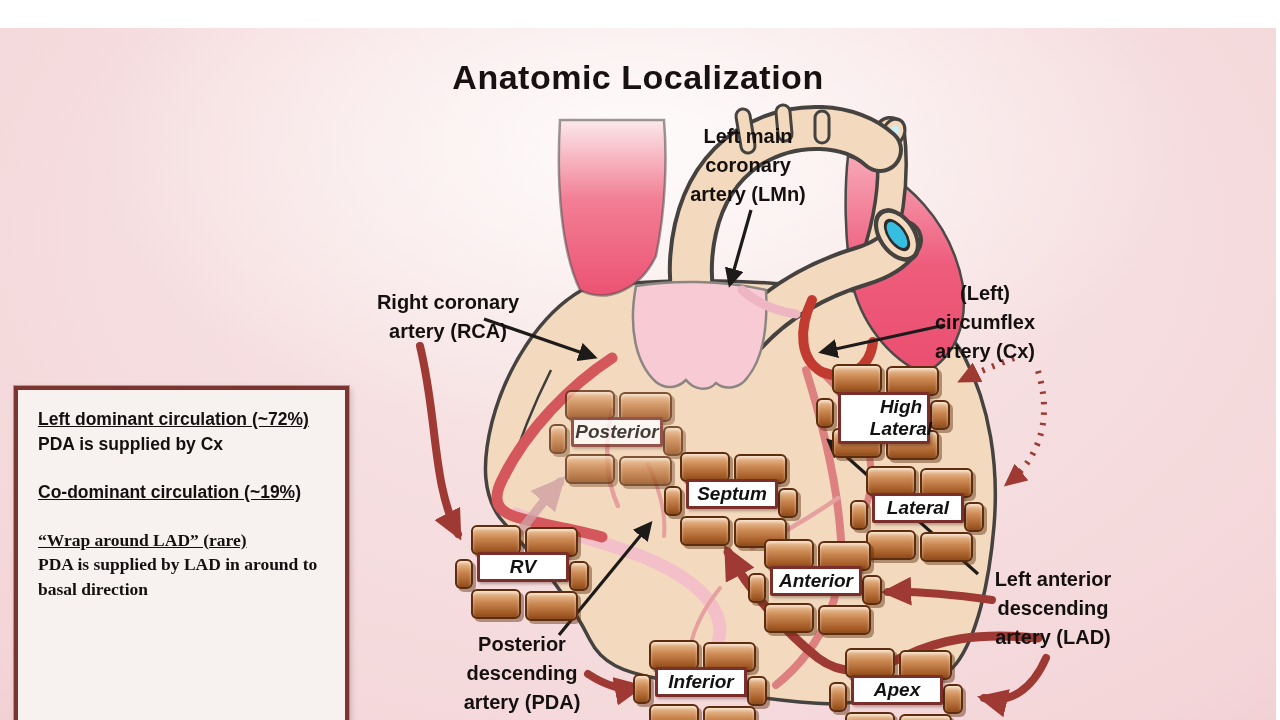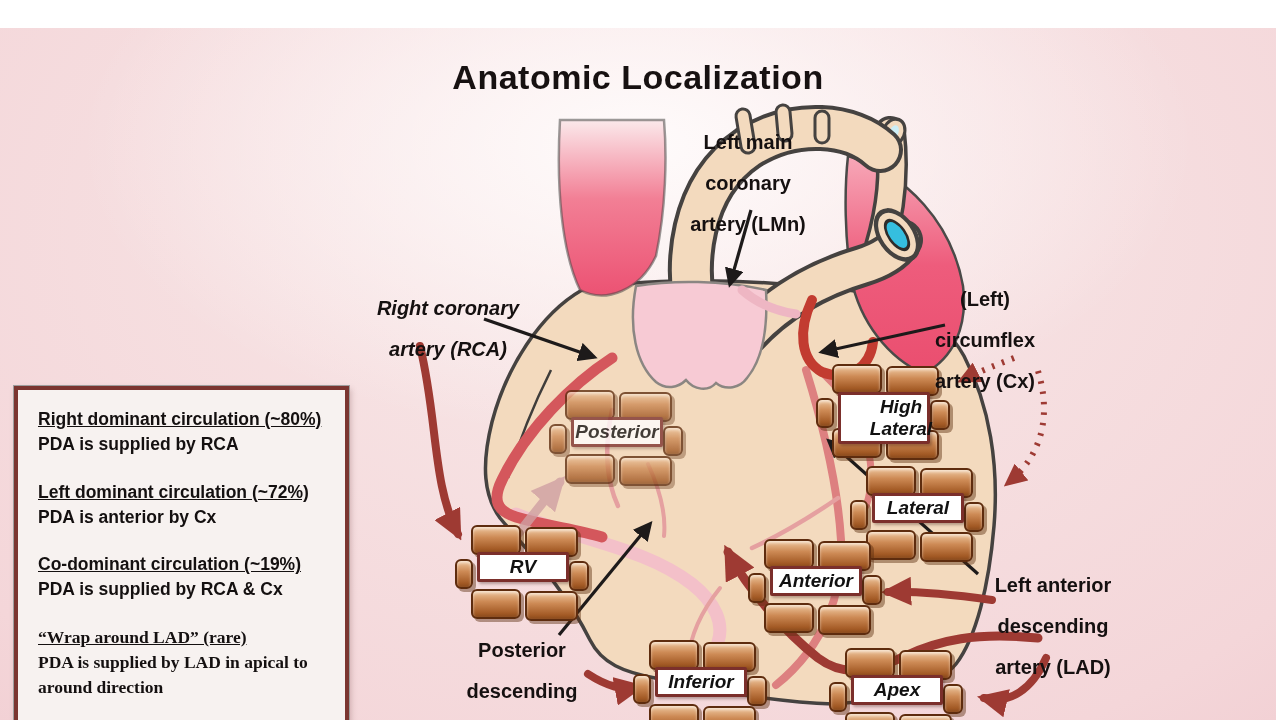--- a/index.html
+++ b/index.html
@@ -13,25 +13,25 @@
   }
   #heart-svg{position:absolute;left:0;top:0;z-index:1;}
   
   .title{
     position:absolute;left:0;top:30px;width:100%;text-align:center;
     font-size:34px;font-weight:bold;color:#171111;letter-spacing:.5px;z-index:4;
   }
   
   .callout{
     position:absolute;width:210px;text-align:center;z-index:4;
-    font-size:20px;font-weight:bold;line-height:41px;color:#151010;
+    font-size:20px;font-weight:bold;line-height:29px;color:#151010;
     white-space:pre-line;
   }
   .co-lmn{left:643px;top:94px;}
-  .co-rca{left:343px;top:260px;font-style:italic;}
+  .co-rca{left:343px;top:260px;}
   .co-cx {left:880px;top:251px;}
   .co-lad{left:948px;top:537px;text-align:center;}
   .co-pda{left:417px;top:602px;}
   
   .legend{
     position:absolute;left:14px;top:358px;width:335px;height:353px;z-index:4;
     background:#f7f2f0;border:4px solid #7b3530;outline:1px solid #9e9e9e;
     box-sizing:border-box;padding:17px 16px 10px 20px;
     box-shadow:2px 3px 6px rgba(90,40,40,.25);
   }
@@ -191,47 +191,51 @@
 artery (Cx)</div>
   <div class="callout co-lad">Left anterior
 descending
 artery (LAD)</div>
   <div class="callout co-pda">Posterior
 descending
 artery (PDA)</div>
 
   <div class="legend">
     <div class="entry">
-      <span class="hd">Right dominant circulation (~80%)</span><br>
-      <span>PDA is supplied by RCA</span>
-    </div>
-    <div class="entry">
       <span class="hd">Left dominant circulation (~72%)</span><br>
-      <span>PDA is anterior by Cx</span>
+      <span>PDA is supplied by Cx</span>
     </div>
     <div class="entry">
       <span class="hd">Co-dominant circulation (~19%)</span><br>
-      <span>PDA is supplied by RCA &amp; Cx</span>
     </div>
     <div class="entry">
       <span class="hd">“Wrap around LAD” (rare)</span><br>
-      <span>PDA is supplied by LAD in apical to around direction</span>
+      <span>PDA is supplied by LAD in around to basal direction</span>
     </div>
   </div>
 
   <div class="region pos-posterior faded">
     <div class="brick b1"></div>
       <div class="brick b2"></div>
     <div class="brick bL"></div>
       <div class="brick bR"></div>
     <div class="brick b3"></div>
       <div class="brick b4"></div>
     <div class="rlabel">Posterior</div>
   </div>
 
+  <div class="region pos-septum">
+    <div class="brick b1"></div>
+      <div class="brick b2"></div>
+    <div class="brick bL"></div>
+      <div class="brick bR"></div>
+    <div class="brick b3"></div>
+      <div class="brick b4"></div>
+    <div class="rlabel">Septum</div>
+  </div>
 
   <div class="region pos-high-lateral">
     <div class="brick b1"></div>
       <div class="brick b2"></div>
     <div class="brick bL"></div>
       <div class="brick bR"></div>
     <div class="brick b3"></div>
       <div class="brick b4"></div>
     <div class="rlabel tall">High Lateral</div>
   </div>

